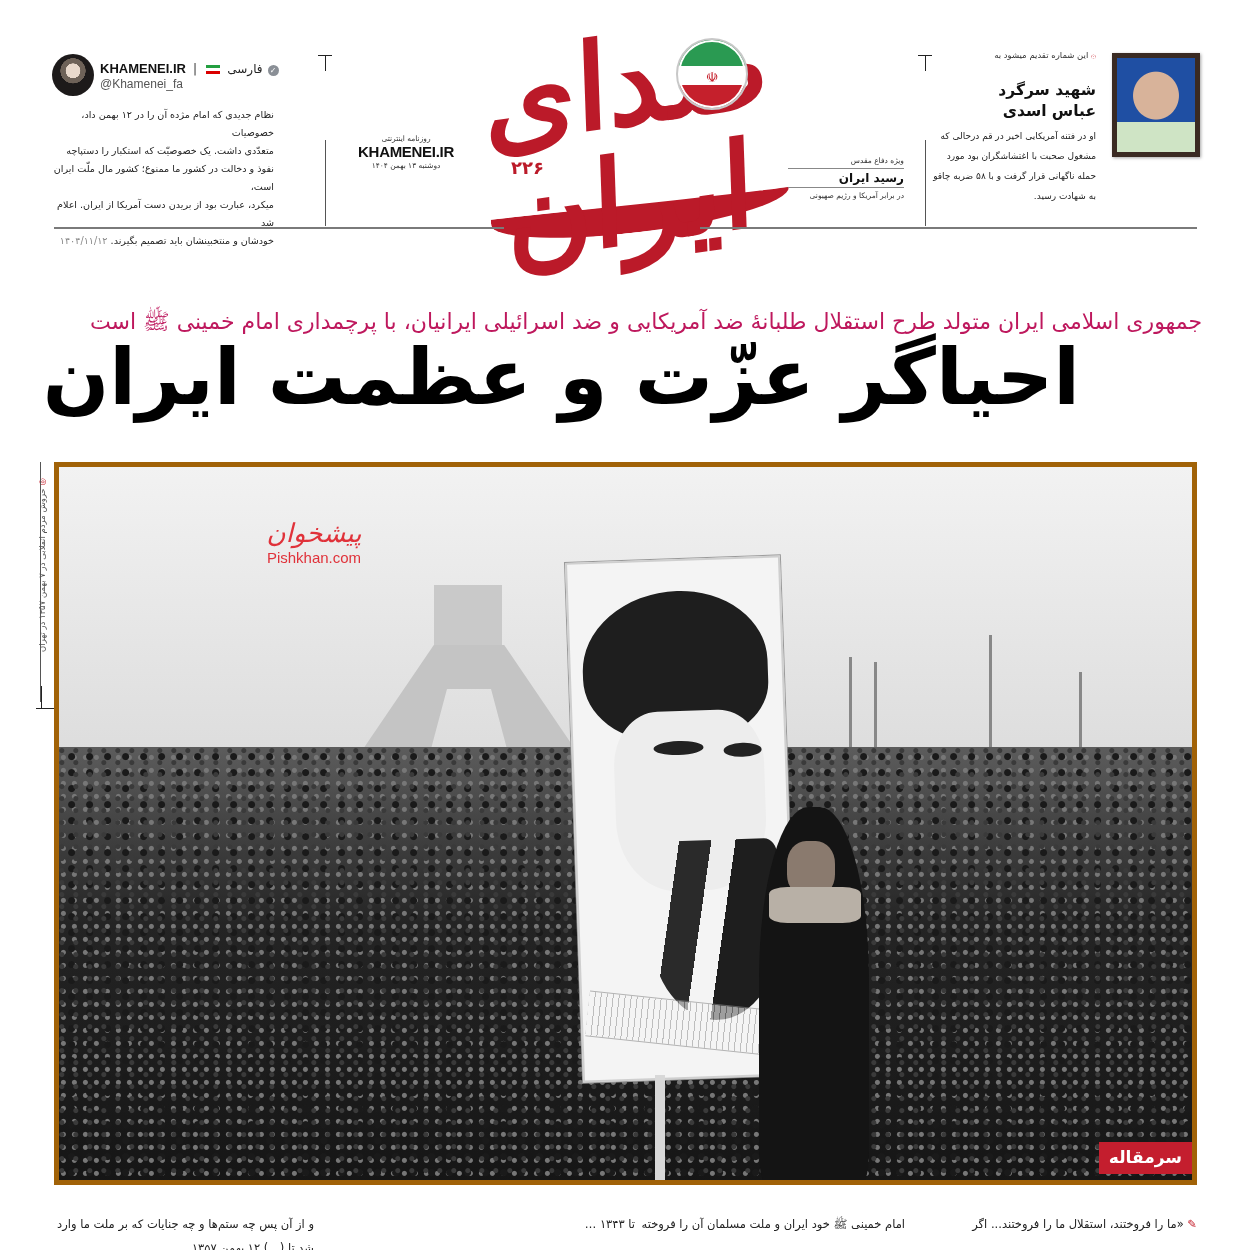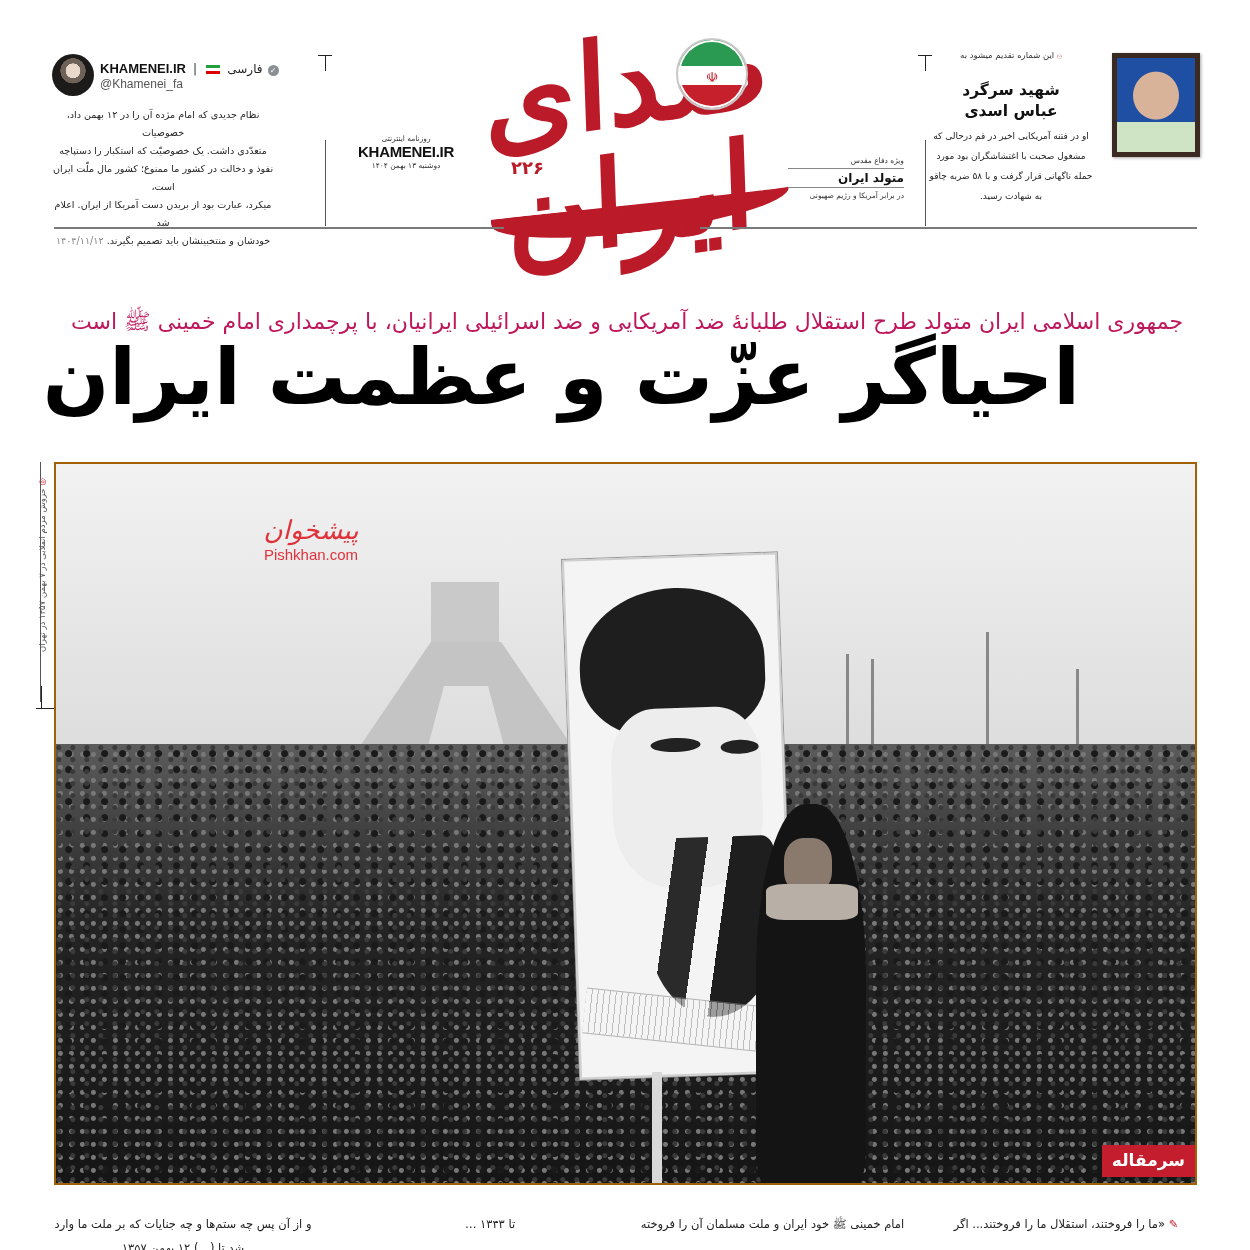--- a/index.html
+++ b/index.html
@@ -1,20 +1,20 @@
 <!DOCTYPE html>
 <html lang="fa"><head>
   <meta charset="utf-8">
   <style>
     * { box-sizing: border-box; margin: 0; padding: 0; }
     html, body { width: 1250px; height: 1250px; overflow: hidden; background: #ffffff; }
     body { position: relative; font-family: "DejaVu Sans", sans-serif; color: #222; }
 
     .abs { position: absolute; }
-    .rtl { direction: rtl; text-align: center; unicode-bidi: plaintext; }
+    .rtl { direction: rtl; text-align: right; unicode-bidi: plaintext; }
 
     
     .tick-h { position: absolute; height: 1px; background: #222; }
     .tick-v { position: absolute; width: 1px; background: #222; }
 
     
     #tweet { left: 52px; top: 52px; width: 222px; height: 160px; }
     #tweet .avatar {
       position: absolute; left: 0; top: 2px; width: 42px; height: 42px; border-radius: 50%;
       background: radial-gradient(circle at 50% 40%, #e9d9cc 0 22%, #6e6258 23% 38%, #1d1a1a 39% 100%);
@@ -105,21 +105,21 @@
     }
     #headline {
       left: 170px; top: 322px; width: 910px; height: 110px;
       font-weight: bold; font-size: 78px; line-height: 110px; color: #000;
       text-align: center; white-space: nowrap; letter-spacing: -2px;
     }
 
     
     #photo-frame {
       left: 54px; top: 462px; width: 1143px; height: 723px; overflow: hidden;
-      border: 2px solid #a16207; background: #d9d9d9;
+      border: 5px solid #a16207; background: #d9d9d9;
     }
     #photo-frame .sky {
       position: absolute; left: 0; top: 0; width: 100%; height: 300px;
       background: linear-gradient(#f2f2f2, #dcdcdc);
     }
     #photo-frame .crowd {
       position: absolute; left: 0; top: 280px; width: 100%; height: 443px;
       background:
         radial-gradient(circle at 20% 30%, #3a3a3a 0 2px, transparent 3px) 0 0/14px 12px,
         radial-gradient(circle at 70% 60%, #1a1a1a 0 3px, transparent 4px) 0 0/18px 16px,
@@ -231,21 +231,21 @@
     <div class="date">دوشنبه ۱۳ بهمن ۱۴۰۴</div>
   </div>
   <div id="issue-num">۲۲۶</div>
   <div id="logo-swash"></div>
   <div id="logo-text">صدای ایران</div>
   <div id="emblem">
     <div class="mark">☫</div>
   </div>
   <div id="special-block">
     <div class="kicker">ویژه دفاع مقدس</div>
-    <div class="title">متولد ایران</div>
+    <div class="title">رسید ایران</div>
     <div class="sub">در برابر آمریکا و رژیم صهیونی</div>
   </div>
 </div>
 
 <div id="martyr" class="abs">
   <div class="photo">
       <div class="inner"></div>
     </div>
   <div class="text rtl">
     <div class="kicker">

